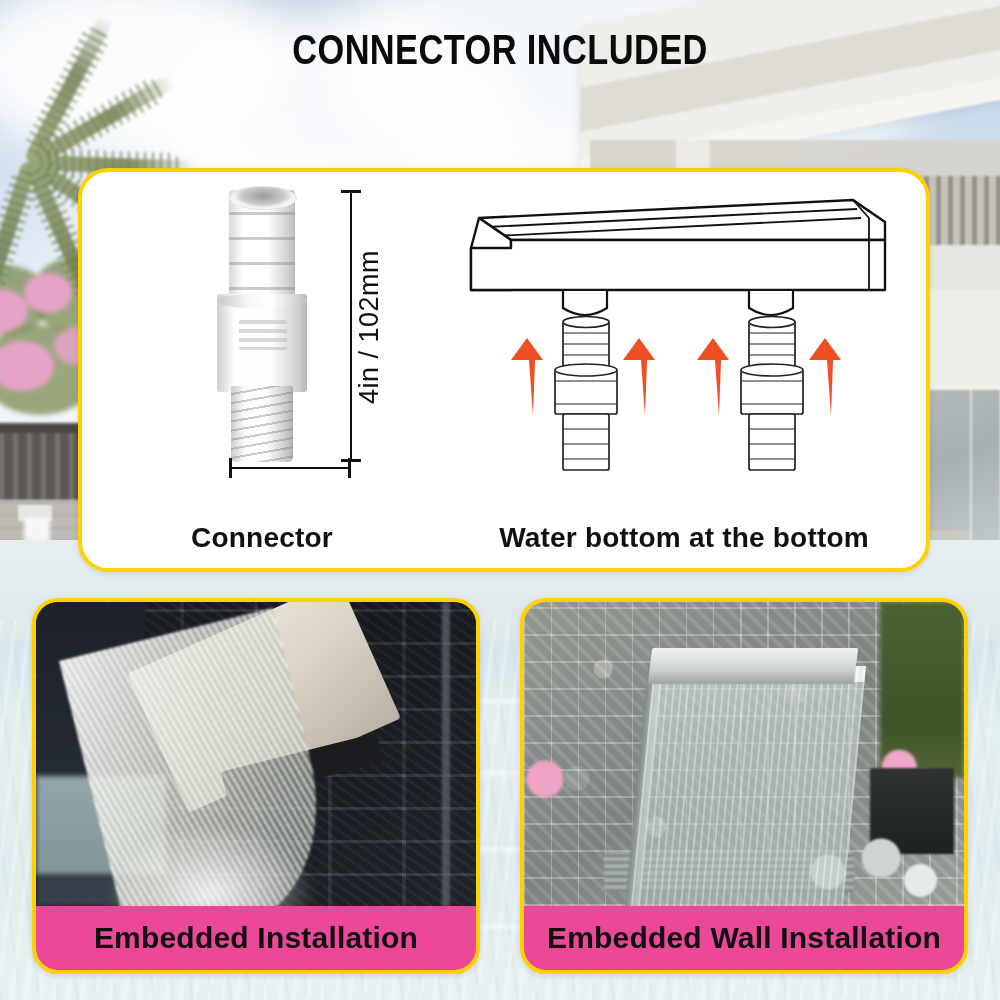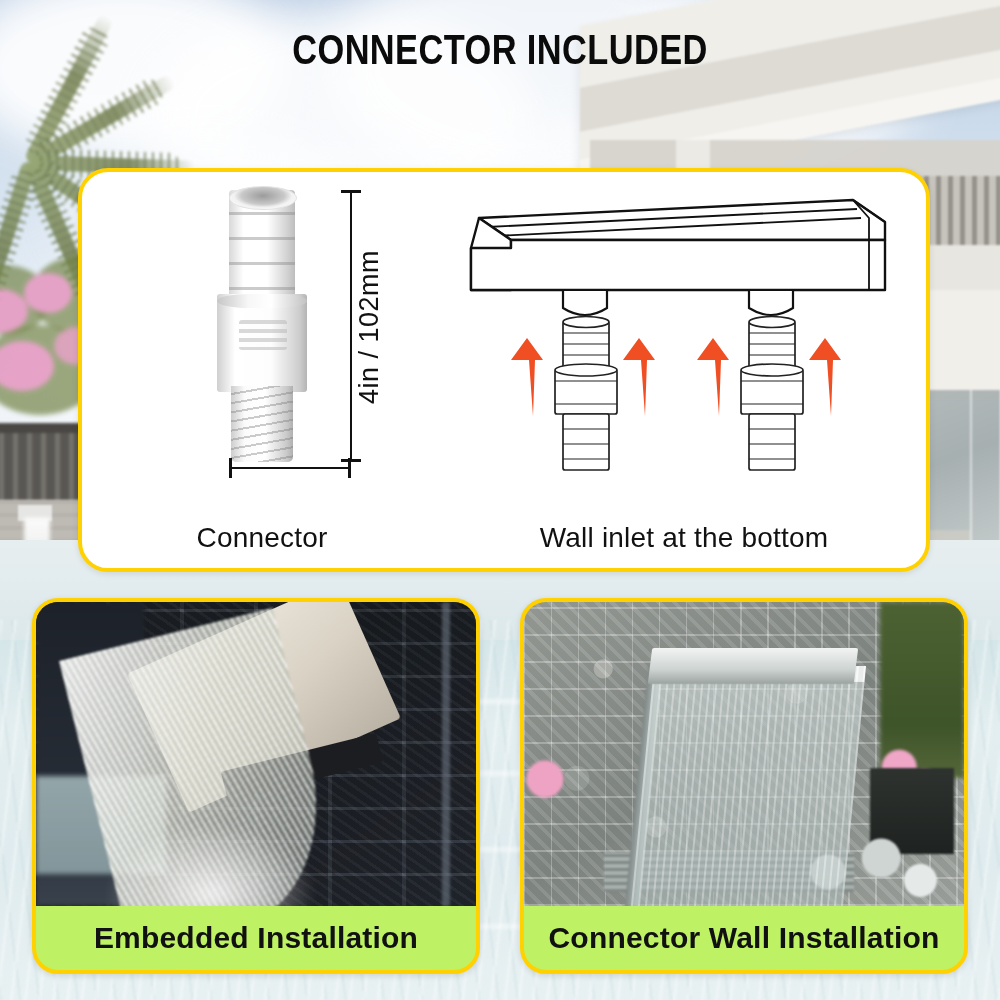--- a/index.html
+++ b/index.html
@@ -109,21 +109,21 @@
     position:absolute;left:78px;top:168px;width:844px;height:396px;
     background:#ffffff;border:4px solid #FFD100;border-radius:30px;z-index:6;
     box-shadow:0 2px 6px rgba(0,0,0,.10);
     display:flex;
   }
   .half{position:relative;height:100%;}
   .half.left{width:360px;}
   .half.right{flex:1;}
   .cap{
     position:absolute;left:0;right:0;bottom:14px;text-align:center;
-    font-weight:normal;font-size:28px;color:#111;letter-spacing:.2px;
+    font-weight:bold;font-size:28px;color:#111;letter-spacing:.2px;
   }
 
   
   .conn{position:absolute;left:121px;top:18px;width:118px;height:272px;}
   .c-barb{position:absolute;left:26px;top:0;width:66px;height:112px;
     background:linear-gradient(90deg,#d8d8d8 0%,#ffffff 22%,#ffffff 58%,#d2d2d2 88%,#bdbdbd 100%);
     border-radius:4px 4px 2px 2px;}
   .c-barb:after{content:"";position:absolute;left:0;top:0;width:100%;height:100%;
     background:repeating-linear-gradient(180deg,rgba(150,150,150,.0) 0 22px,rgba(140,140,140,.45) 22px 25px);
     border-radius:4px;}
@@ -160,21 +160,21 @@
   
   .art{position:absolute;left:0;top:6px;width:100%;height:300px;}
 
   
   .cards{position:absolute;left:0;top:598px;width:1000px;height:370px;z-index:6;
          display:flex;justify-content:center;gap:40px;}
   .card{width:440px;height:368px;border:4px solid #FFD100;border-radius:26px;
         overflow:hidden;background:#FFD100;box-shadow:0 2px 6px rgba(0,0,0,.12);
         display:flex;flex-direction:column;}
   .photo{flex:1;position:relative;overflow:hidden;}
-  .ccap{height:64px;background:#bef264;display:flex;align-items:center;justify-content:center;
+  .ccap{height:64px;background:#ec4899;display:flex;align-items:center;justify-content:center;
         font-weight:bold;font-size:30px;color:#111;letter-spacing:.2px;}
 
   
   .ph-stone{position:absolute;inset:0;
      background:
        repeating-linear-gradient(0deg,rgba(0,0,0,.30) 0 30px,rgba(255,255,255,.05) 30px 33px),
        repeating-linear-gradient(90deg,rgba(0,0,0,.22) 0 70px,rgba(255,255,255,.06) 70px 74px),
        linear-gradient(145deg,#343a44 0%,#2a3039 40%,#3b4350 100%);}
   .ph-stone:after{content:"";position:absolute;inset:0;
      background:repeating-linear-gradient(35deg,rgba(255,255,255,.035) 0 3px,rgba(0,0,0,.05) 3px 9px);}
@@ -370,21 +370,21 @@
       </g>
 
       <g fill="#F04E23">
         <path d="M78,160 L94,182 L86,182 L84,238 L80,182 L62,182 Z"></path>
         <path d="M190,160 L206,182 L198,182 L196,238 L192,182 L174,182 Z"></path>
         <path d="M264,160 L280,182 L272,182 L270,238 L266,182 L248,182 Z"></path>
         <path d="M376,160 L392,182 L384,182 L382,238 L378,182 L360,182 Z"></path>
       </g>
     </svg>
 
-    <div class="cap">Wall inlet at the bottom</div>
+    <div class="cap">Water bottom at the bottom</div>
   </div>
 </div>
 
 <div class="cards">
 
   <div class="card">
     <div class="photo">
       <div class="ph-stone"></div>
       <div class="ph-dark"></div>
       <div class="ph-poolgl"></div>
@@ -403,15 +403,15 @@
       <div class="ph-hedge"></div>
       <div class="ph-flower"></div>
       <div class="ph-pot"></div>
       <div class="ph-flower2"></div>
       <div class="ph-grate"></div>
       <div class="ph-rocks"></div>
       <div class="ph-sheetL"></div>
       <div class="ph-sheet"></div>
       <div class="ph-blade"></div>
     </div>
-    <div class="ccap">Connector Wall Installation</div>
+    <div class="ccap">Embedded Wall Installation</div>
   </div>
 </div>
 
 </body></html>

